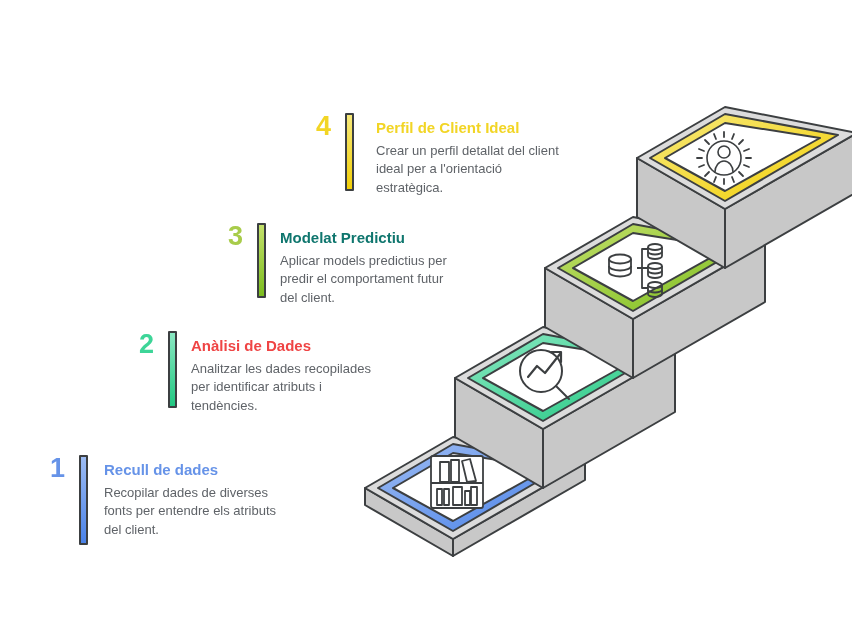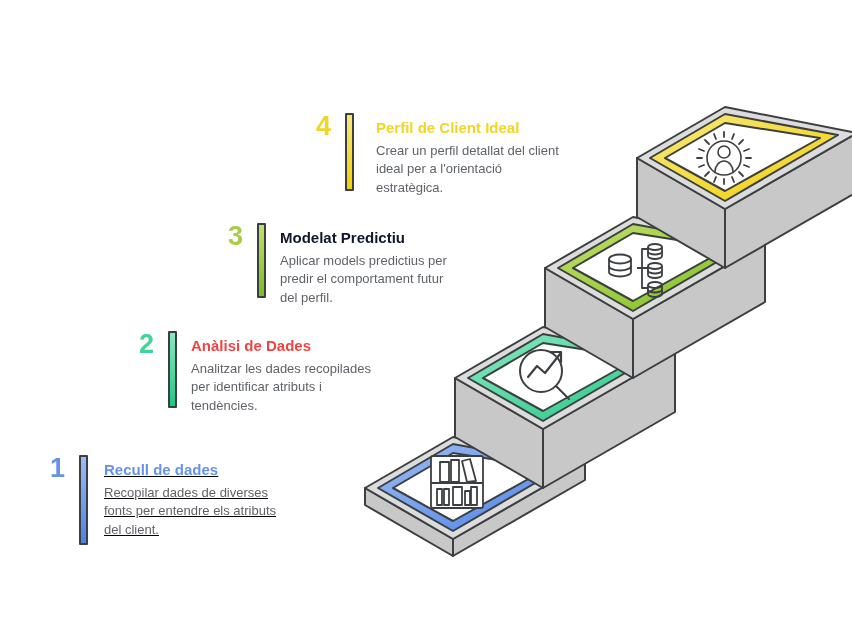--- a/index.html
+++ b/index.html
@@ -66,21 +66,21 @@
   
   #text-4 { left: 297px; top: 113px; }
   #text-4 .bar { height: 78px; }
   #text-4 .copy { margin-left: 22px; }
   #text-3 { left: 209px; top: 223px; }
   #text-3 .bar { height: 75px; }
   #text-2 { left: 120px; top: 331px; }
   #text-2 .bar { height: 77px; }
   #text-1 { left: 31px; top: 455px; }
   #text-1 .bar { height: 90px; }
-  #text-1 .copy { margin-left: 16px; text-decoration: underline; }
+  #text-1 .copy { margin-left: 16px; }
 </style>
 </head>
 <body>
 
 <div id="stage">
 
   <svg id="stairs" viewBox="0 0 852 630">
     <defs>
       <linearGradient id="g1" x1="0" y1="0" x2="1" y2="1">
         <stop offset="0%" stop-color="#9dbcf3"></stop>
@@ -214,24 +214,24 @@
       <p class="desc">Crear un perfil detallat del client
 ideal per a l'orientació
 estratègica.</p>
     </div>
   </div>
 
   <div class="text-block" id="text-3">
     <div class="num" style="color:#a8cc4a">3</div>
     <div class="bar" style="background:linear-gradient(180deg,#c3e06a,#7cbd1f)"></div>
     <div class="copy">
-      <p class="title" style="color:#0f172a">Modelat Predictiu</p>
+      <p class="title" style="color:#0f766e">Modelat Predictiu</p>
       <p class="desc">Aplicar models predictius per
 predir el comportament futur
-del perfil.</p>
+del client.</p>
     </div>
   </div>
 
   <div class="text-block" id="text-2">
     <div class="num" style="color:#3dd598">2</div>
     <div class="bar" style="background:linear-gradient(180deg,#8ae8c2,#21c781)"></div>
     <div class="copy">
       <p class="title" style="color:#ef4444">Anàlisi de Dades</p>
       <p class="desc">Analitzar les dades recopilades
 per identificar atributs i

